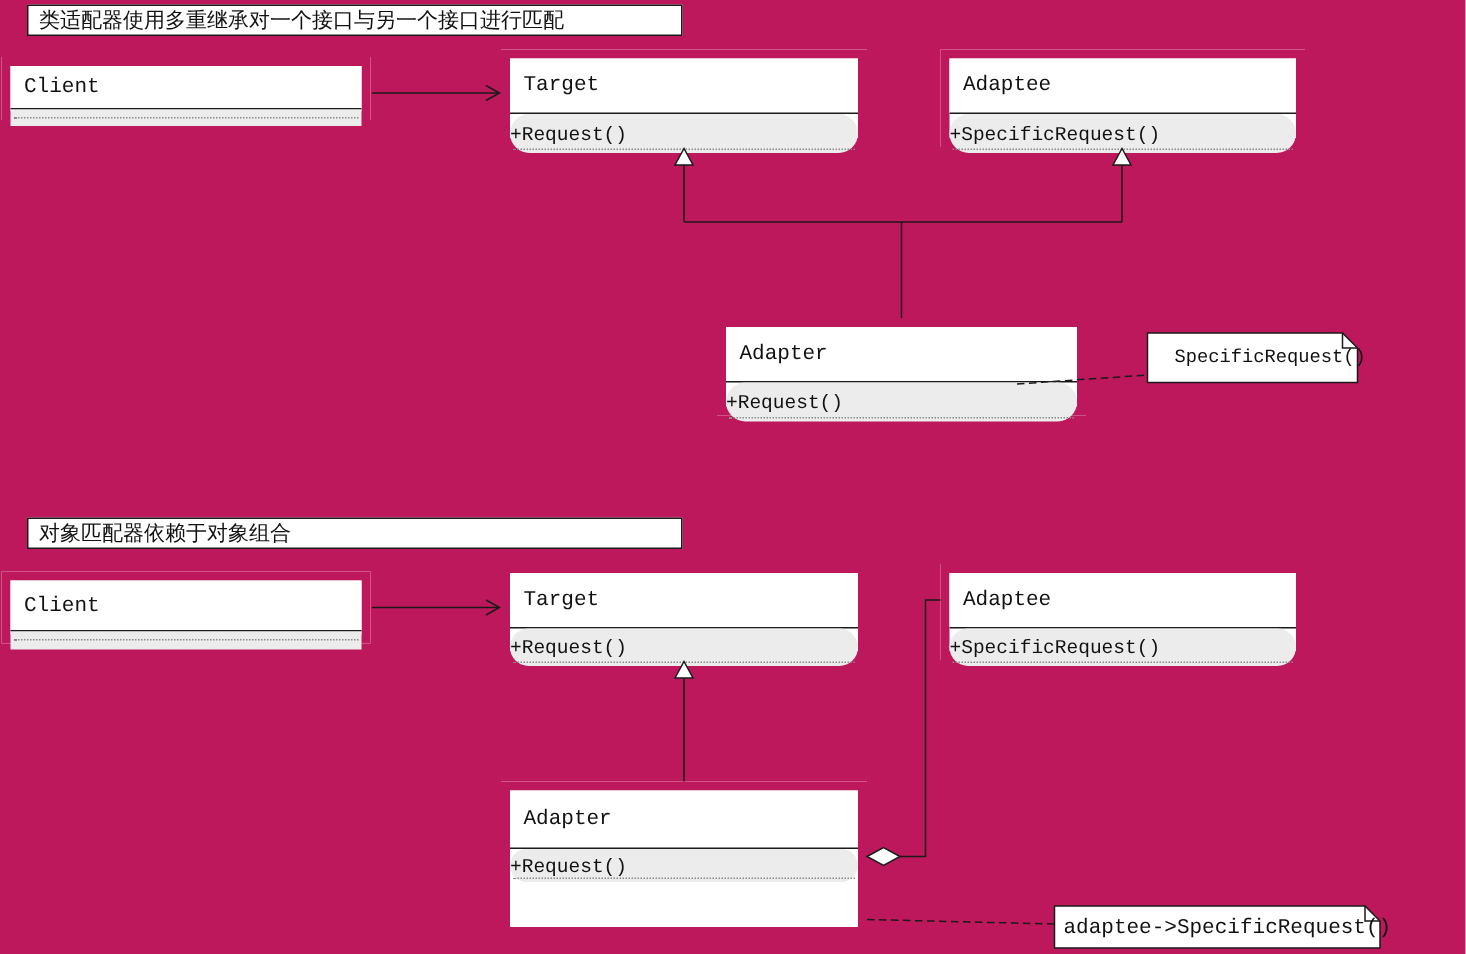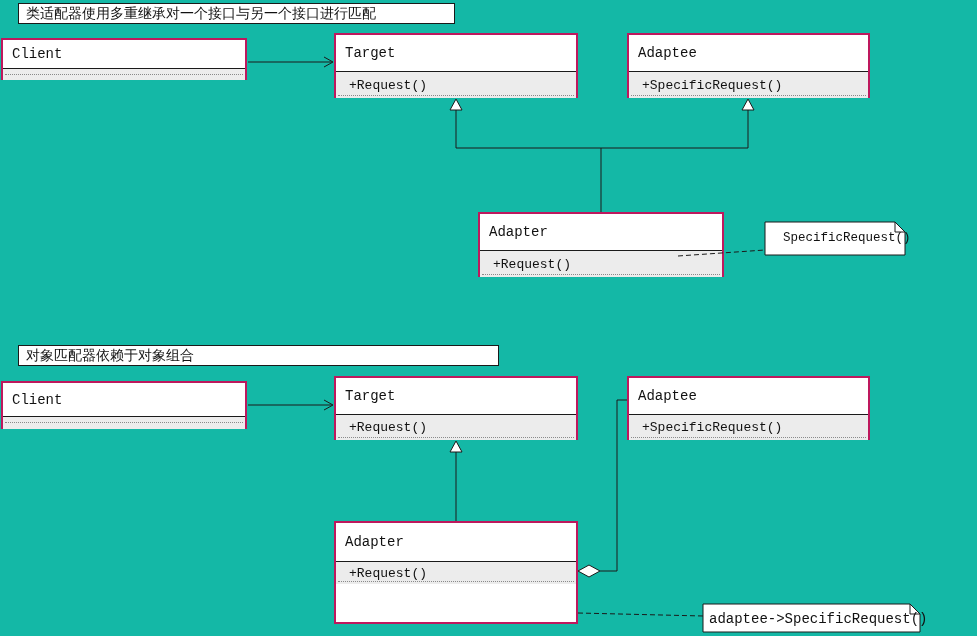--- a/index.html
+++ b/index.html
@@ -1,37 +1,37 @@
 <!DOCTYPE html>
 <html><head>
 <meta charset="utf-8">
 <style>
   html,body { margin:0; padding:0; background:#ffffff; }
   #stage {
-    position:relative; width:977px; height:636px; background:#14b8a6;
+    position:relative; width:977px; height:636px; background:#be185d;
     font-family:"Liberation Mono","DejaVu Sans Mono",monospace;
     overflow:hidden;
   }
   .titlebox {
     position:absolute; box-sizing:border-box; border:1px solid #1a1a1a; background:#fff;
     font-family:"DejaVu Sans","Liberation Sans",sans-serif; font-size:14px; color:#111;
     display:flex; align-items:center; padding-left:7px; z-index:1;
   }
   .cls {
-    position:absolute; box-sizing:border-box; border:2px solid #be185d; background:#fff; z-index:1;
+    position:absolute; box-sizing:border-box; border:6px solid #be185d; background:#fff; z-index:1;
   }
   .cls-name {
     box-sizing:border-box; border-bottom:1px solid #1a1a1a;
     display:flex; align-items:center; padding-left:9px;
     font-size:14px; color:#111; background:#fff;
   }
   .cls-sec {
     box-sizing:border-box; background:#ececec; position:relative;
-    display:flex; align-items:center; padding-left:13px;
-    font-size:13px; color:#111;
+    display:flex; align-items:center; padding-left:0;
+    font-size:13px; color:#111;border-radius:13px;
   }
   .cls-sec::after {
     content:""; position:absolute; left:2px; right:2px; bottom:2px;
     border-bottom:1px dotted #8a8a8a;
   }
   .cls-sec.attr { align-items:flex-end; padding-bottom:5px; }
   .cls-empty {
     box-sizing:border-box; background:#ececec; position:relative;
   }
   .cls-empty::after {
@@ -69,21 +69,21 @@
     <div class="cls-sec" style="height:26px;">+SpecificRequest()</div>
   </div>
 
   <div class="cls" style="left:478px; top:212px; width:246px; height:65px;">
     <div class="cls-name" style="height:37px;">Adapter</div>
     <div class="cls-sec" style="height:26px;">+Request()</div>
   </div>
 
   <div class="note-text" style="left:770px; top:231px; font-size:12.5px;margin-left:13px;">SpecificRequest()</div>
 
-  <div class="titlebox" style="left:18px; top:345px; width:481px; height:21px;">
+  <div class="titlebox" style="left:18px; top:345px; width:437px; height:21px;">
     <span>对象匹配器依赖于对象组合</span>
   </div>
 
   <div class="cls" style="left:1px; top:381px; width:246px; height:48px;">
     <div class="cls-name" style="height:34px;">Client</div>
     <div class="cls-empty" style="height:12px;"></div>
   </div>
 
   <div class="cls" style="left:334px; top:376px; width:244px; height:64px;">
     <div class="cls-name" style="height:37px;">Target</div>

